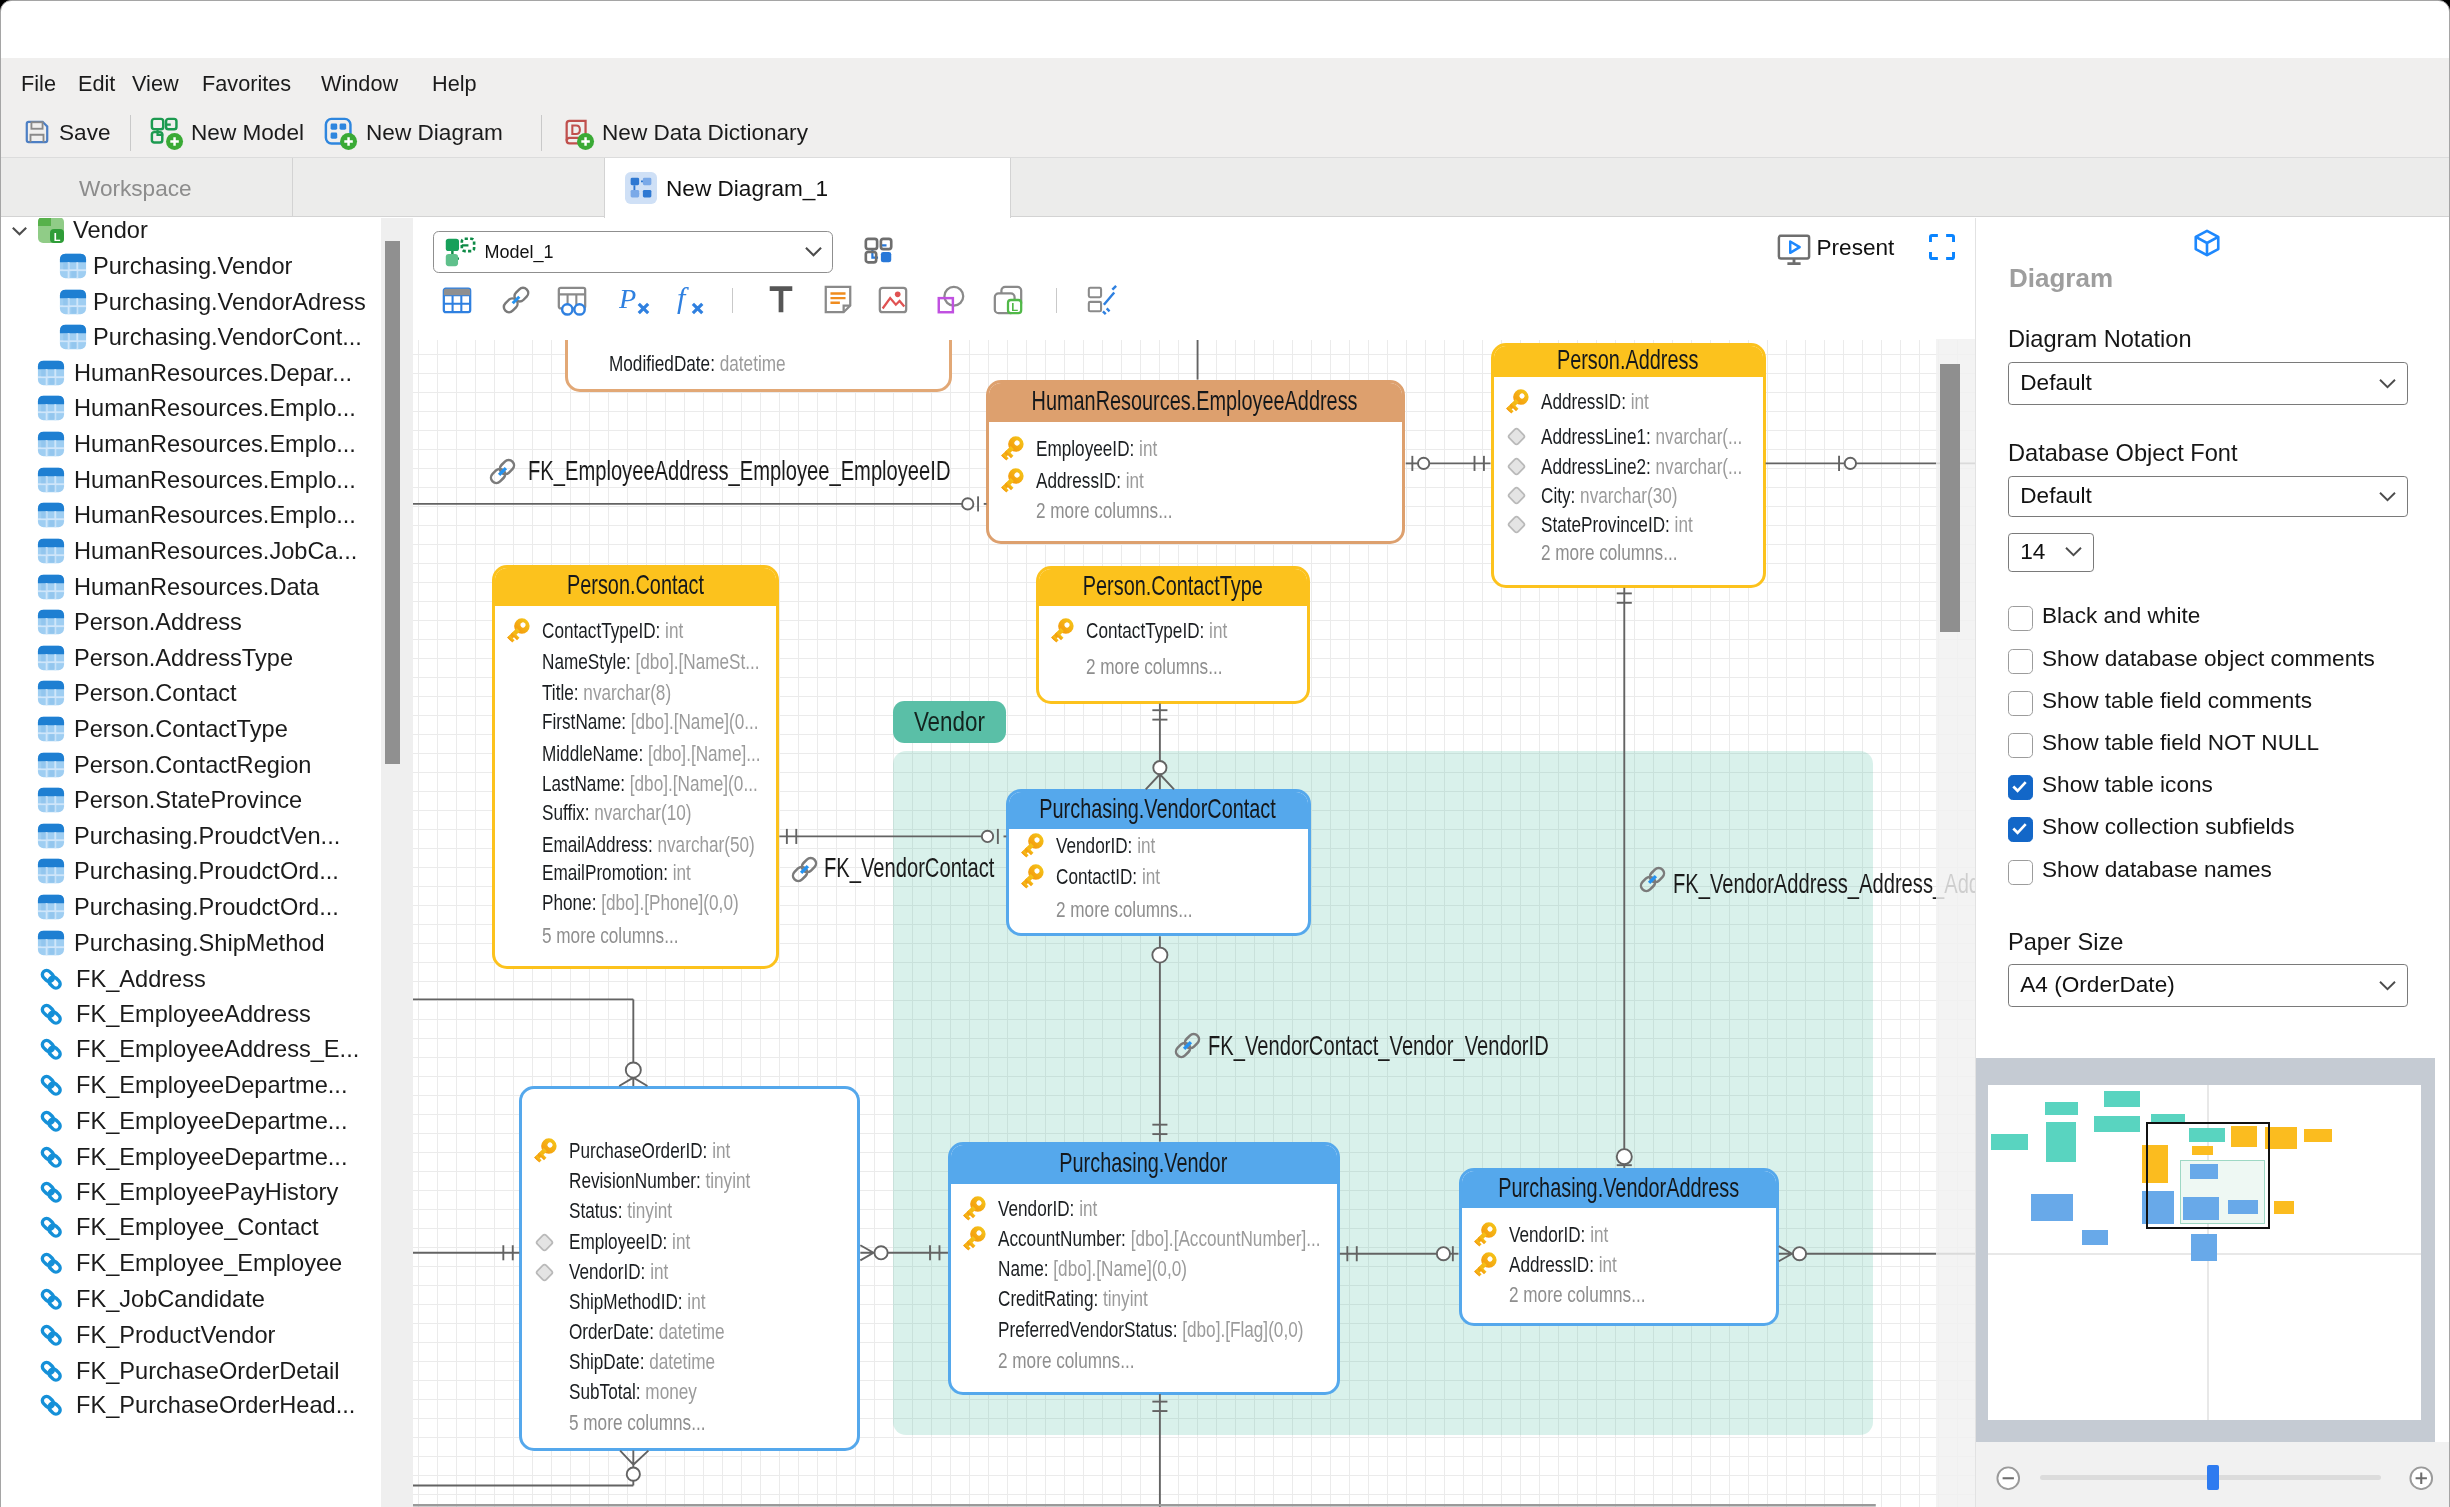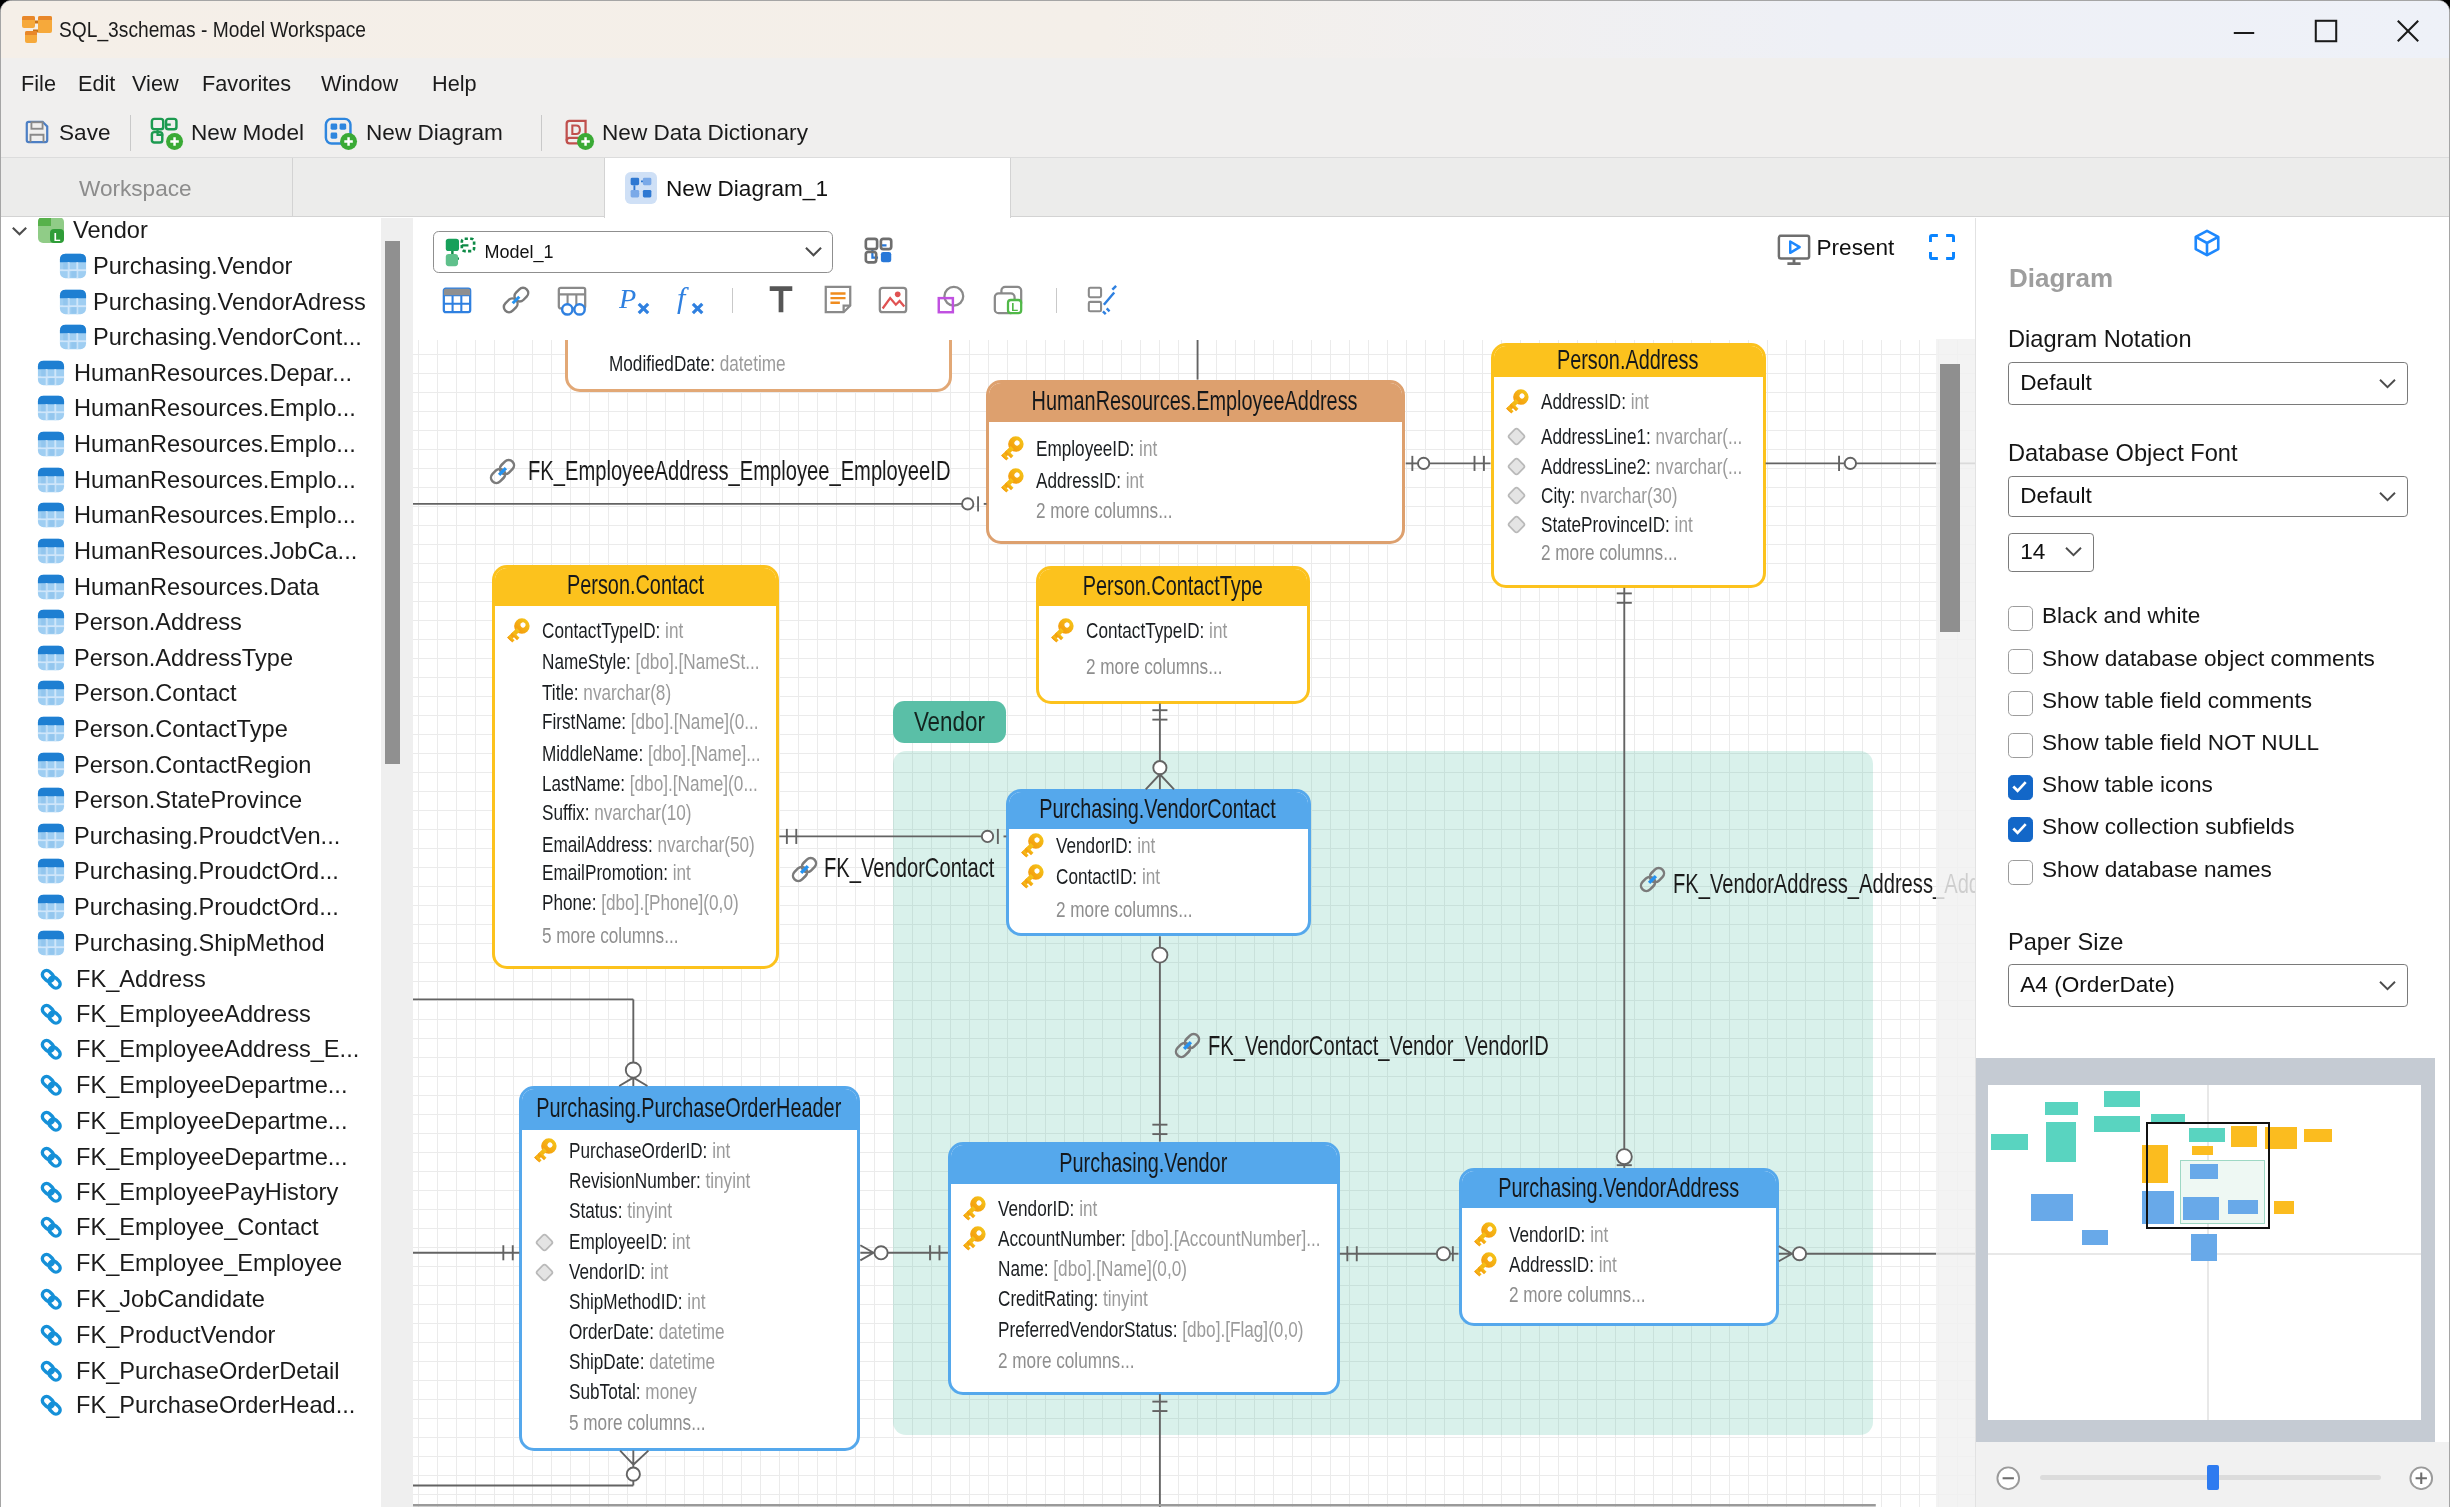--- a/index.html
+++ b/index.html
@@ -47,43 +47,20 @@
   .rlabel { position:absolute; font-size:23.6px; color:#161616; }
   .dropdown { position:absolute; border:1.9px solid #7a7a7a; border-radius:3.8px; background:#fff; font-size:22.6px; color:#111; }
   .dropdown span { position:absolute; left:11.3px; top:0; line-height:40px; }
   .chk { position:absolute; width:24.5px; height:24.5px; border:1.9px solid #9c9c9c; border-radius:4.7px; background:#fff; }
   .chk.on { background:#1367c8; border-color:#1367c8; }
   .chklabel { position:absolute; font-size:22.6px; color:#161616; }
 </style>
 </head>
 <body>
 <div id="win">
-  <div id="titlebar">
-    <svg class="abs" style="left:20px;top:10.4px" width="32" height="32" viewBox="0 0 32 32">
-      <path d="M12 11 H22 M20 14 V20 H12" stroke="#c87318" stroke-width="3" fill="none"></path>
-      <g>
-        <rect x="1" y="5" width="13" height="12" rx="2" fill="#f6a93b"></rect>
-        <path d="M1 9 L1 7 Q1 5 3 5 L12 5 Q14 5 14 7 L14 9 Z" fill="#e8872a"></path>
-        <rect x="17" y="5" width="14" height="17" rx="2" fill="#f6a93b"></rect>
-        <path d="M17 9 L17 7 Q17 5 19 5 L29 5 Q31 5 31 7 L31 9 Z" fill="#e8872a"></path>
-        <rect x="4" y="20" width="12" height="12" rx="2" fill="#f6a93b"></rect>
-        <path d="M4 24 L4 22 Q4 20 6 20 L14 20 Q16 20 16 22 L16 24 Z" fill="#e8872a"></path>
-      </g>
-    </svg>
-    <div class="title">SQL_3schemas - Model Workspace</div>
-    <svg class="abs" style="left:2230px;top:19px" width="26" height="26" viewBox="0 0 28 28">
-        <path d="M3 14 H25" stroke="#1a1a1a" stroke-width="2.2"></path>
-      </svg>
-    <svg class="abs" style="left:2312px;top:17px" width="26" height="26" viewBox="0 0 28 28">
-        <rect x="3" y="3" width="22" height="22" fill="none" stroke="#1a1a1a" stroke-width="2.2"></rect>
-      </svg>
-    <svg class="abs" style="left:2394px;top:17px" width="26" height="26" viewBox="0 0 28 28">
-        <path d="M3 3 L25 25 M25 3 L3 25" stroke="#1a1a1a" stroke-width="2.2"></path>
-      </svg>
-  </div>
   <div id="menubar">
     <div class="menuitem" style="left:20px">File</div>
     <div class="menuitem" style="left:77px">Edit</div>
     <div class="menuitem" style="left:131px">View</div>
     <div class="menuitem" style="left:201px">Favorites</div>
     <div class="menuitem" style="left:320px">Window</div>
     <div class="menuitem" style="left:431px">Help</div>
   </div>
   <div id="toolbar">
     <svg class="abs" style="left:22.6px;top:12.3px" width="26" height="26" viewBox="0 0 28 28">
@@ -466,23 +443,20 @@
           </div>
           <div class="row" style="top:39px"><svg class="icon" style="left:8.5px;top:0.9px" width="28" height="28" viewBox="0 0 30 30">
               <use href="#key"></use>
             </svg><span class="rtx">VendorID: <span class="typ">int</span></span></div>
           <div class="row" style="top:70px"><svg class="icon" style="left:8.5px;top:0.9px" width="28" height="28" viewBox="0 0 30 30">
               <use href="#key"></use>
             </svg><span class="rtx">ContactID: <span class="typ">int</span></span></div>
           <div class="row" style="top:103px"><span class="rtx"><span class="gray">2 more columns...</span></span></div>
         </div>
         <div class="ent" style="left:114px;top:746px;width:341px;height:365px;border:3.8px solid #55a8ec">
-          <div class="hd" style="height:45px;background:#55a8ec">
-            <span class="htx">Purchasing.PurchaseOrderHeader</span>
-          </div>
           <div class="row" style="top:47px"><svg class="icon" style="left:8.5px;top:0.9px" width="28" height="28" viewBox="0 0 30 30">
               <use href="#key"></use>
             </svg><span class="rtx">PurchaseOrderID: <span class="typ">int</span></span></div>
           <div class="row" style="top:77px"><span class="rtx">RevisionNumber: <span class="typ">tinyint</span></span></div>
           <div class="row" style="top:107px"><span class="rtx">Status: <span class="typ">tinyint</span></span></div>
           <div class="row" style="top:138px"><svg class="icon" style="left:12.3px;top:4.7px" width="21" height="21" viewBox="0 0 22 22">
               <use href="#dia"></use>
             </svg><span class="rtx">EmployeeID: <span class="typ">int</span></span></div>
           <div class="row" style="top:168px"><svg class="icon" style="left:12.3px;top:4.7px" width="21" height="21" viewBox="0 0 22 22">
               <use href="#dia"></use>

